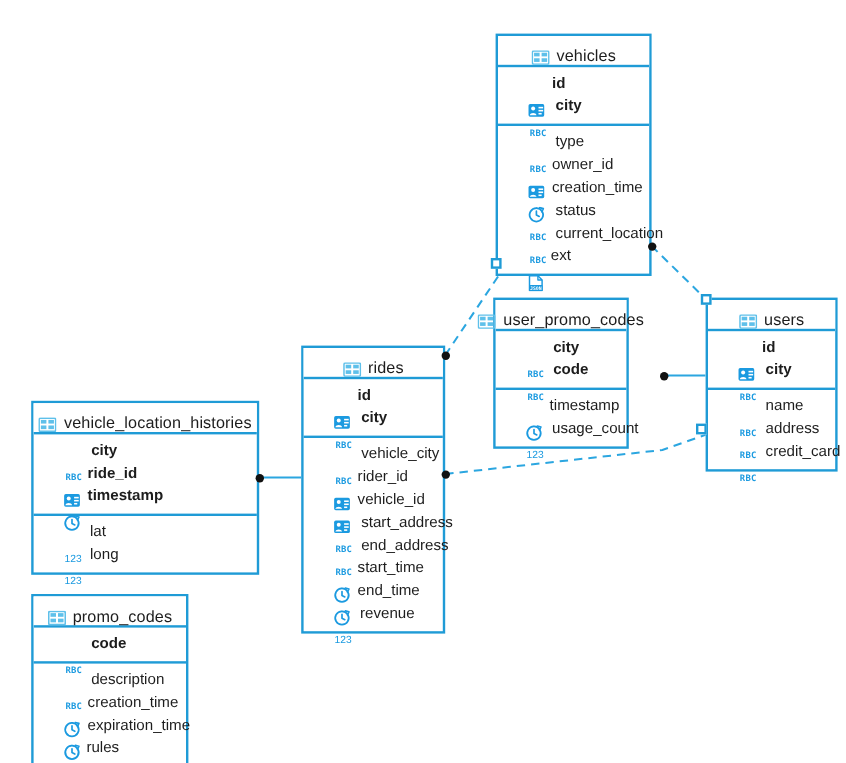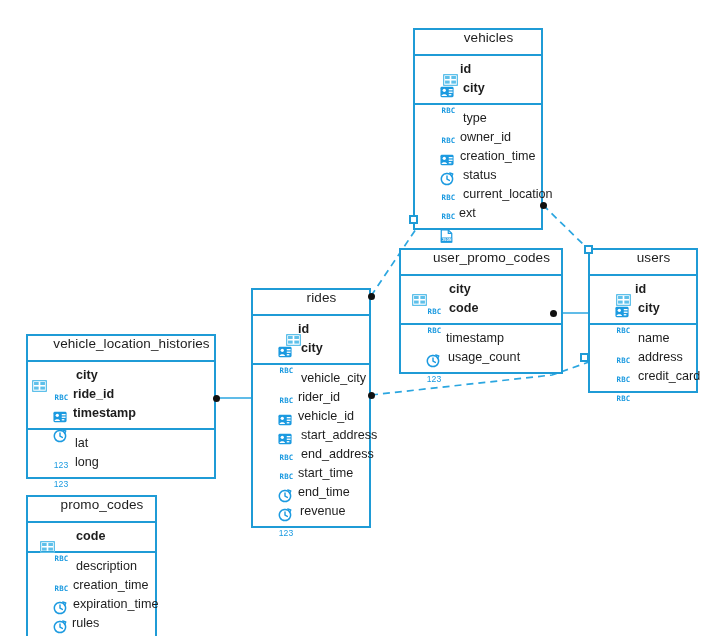--- a/index.html
+++ b/index.html
@@ -4,21 +4,21 @@
 <style>
   html,body{margin:0;padding:0;background:#ffffff;}
   body{width:705px;height:636px;position:relative;overflow:hidden;
        font-family:"Liberation Sans","DejaVu Sans",sans-serif;}
 
   #canvas{position:absolute;inset:0;width:705px;height:636px;}
   #edges{position:absolute;left:0;top:0;width:705px;height:636px;pointer-events:none;}
 
   
   .tbl{position:absolute;border:2px solid #1f9bd6;background:#ffffff;box-sizing:border-box;}
-  .tbl-head{display:flex;align-items:flex-start;justify-content:center;gap:6px;
+  .tbl-head{display:flex;align-items:flex-end;justify-content:center;gap:6px;
             height:26px;border-bottom:2px solid #1f9bd6;box-sizing:border-box;
             padding:0 9px;background:#ffffff;}
   .tbl-title{font-size:13.5px;color:#1d1d1d;white-space:nowrap;letter-spacing:.1px;}
 
   .sect{padding:4px 0 5px 0;box-sizing:border-box;}
   .sect.pk{border-bottom:2px solid #1f9bd6;}
 
   .fld{display:flex;align-items:center;gap:6px;height:19px;padding:0 6px 0 25px;
        font-size:12.6px;color:#1d1d1d;white-space:nowrap;line-height:19px;}
   .fld.key{font-weight:bold;}
@@ -172,21 +172,21 @@
         <div class="fld">
           <span class="ico ico-str">RBC</span>
           <span>address</span>
         </div>
         <div class="fld">
           <span class="ico ico-str">RBC</span>
           <span>credit_card</span>
         </div>
       </div>
     </div>
-    <div class="tbl" style="left: 399px; top: 248px; width: 164px;">
+    <div class="tbl" style="left: 411px; top: 248px; width: 113px;">
       <div class="tbl-head">
         <span class="ico ico-grid">
           <svg viewBox="0 0 16 13" width="15" height="12">
             <rect x="0.5" y="0.5" width="15" height="12" rx="1.3" fill="none" stroke="#5ec0ea" stroke-width="1.5"></rect>
             <rect x="2.1" y="2.1" width="5" height="3.3" fill="#5ec0ea"></rect>
             <rect x="8.9" y="2.1" width="5" height="3.3" fill="#5ec0ea"></rect>
             <rect x="2.1" y="7.1" width="5" height="3.3" fill="#5ec0ea"></rect>
             <rect x="8.9" y="7.1" width="5" height="3.3" fill="#5ec0ea"></rect>
           </svg>
         </span>

